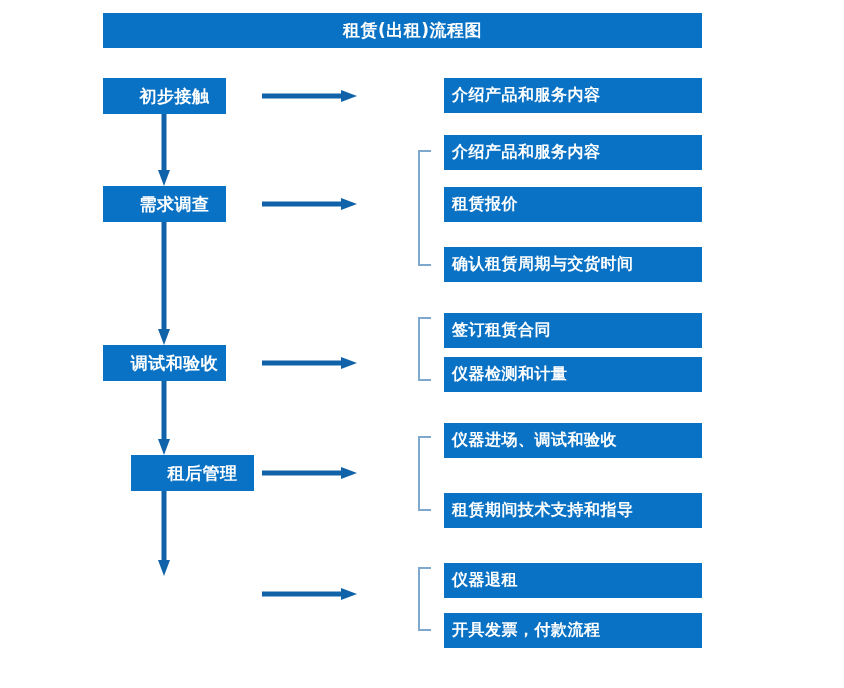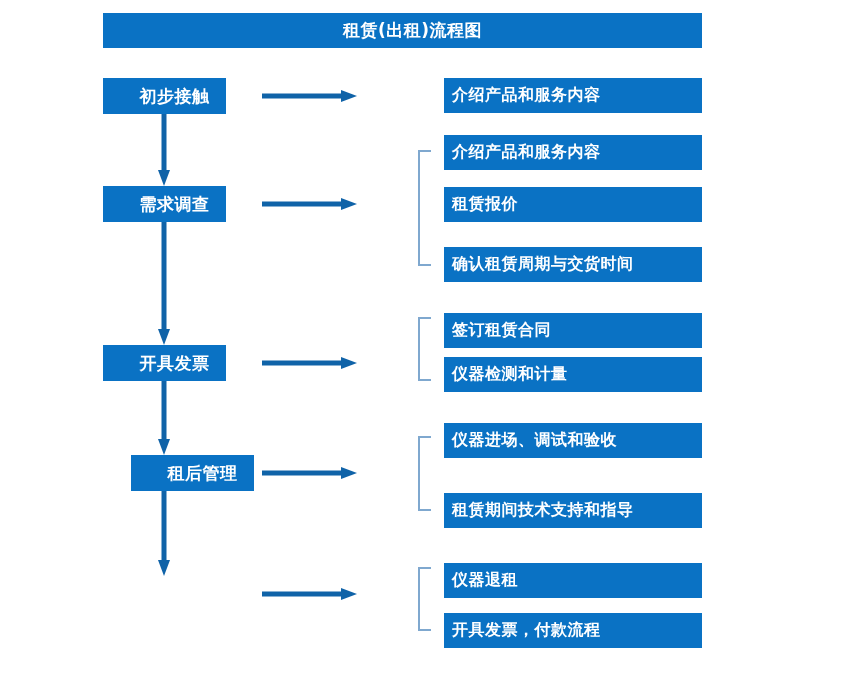--- a/index.html
+++ b/index.html
@@ -86,21 +86,21 @@
 <body>
 
 <div id="canvas">
 
   <div class="box center title-bar">租赁(出租)流程图</div>
 
   <div class="box center stage" style="top:78px;text-align:center;">初步接触</div>
 
   <div class="box center stage" style="top:186px;">需求调查</div>
 
-  <div class="box center stage" style="top:345px;">开具发票</div>
+  <div class="box center stage" style="top:345px;">调试和验收</div>
 
   <div class="box center stage" style="top:455px;margin-left:28px;">租后管理</div>
 
 
   <div class="v-arrow" style="left:158px; top:114px; height:72px;">
     <svg width="12" height="72" viewBox="0 0 12 72">
       <rect x="3.5" y="0" width="5" height="58" fill="#1063A8"></rect>
       <polygon points="0,56 12,56 6,72" fill="#1063A8"></polygon>
     </svg>
   </div>

